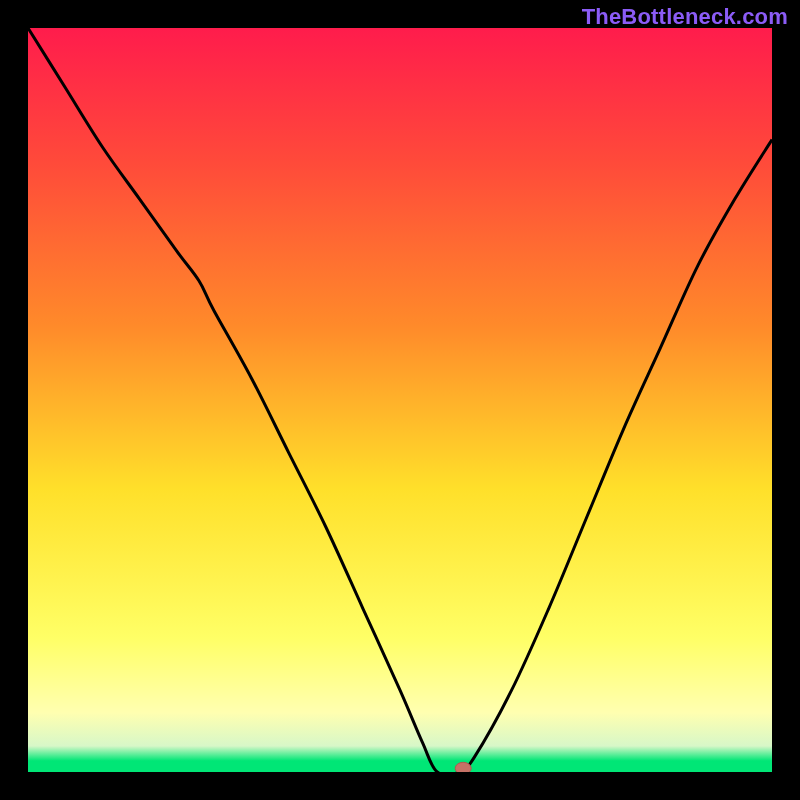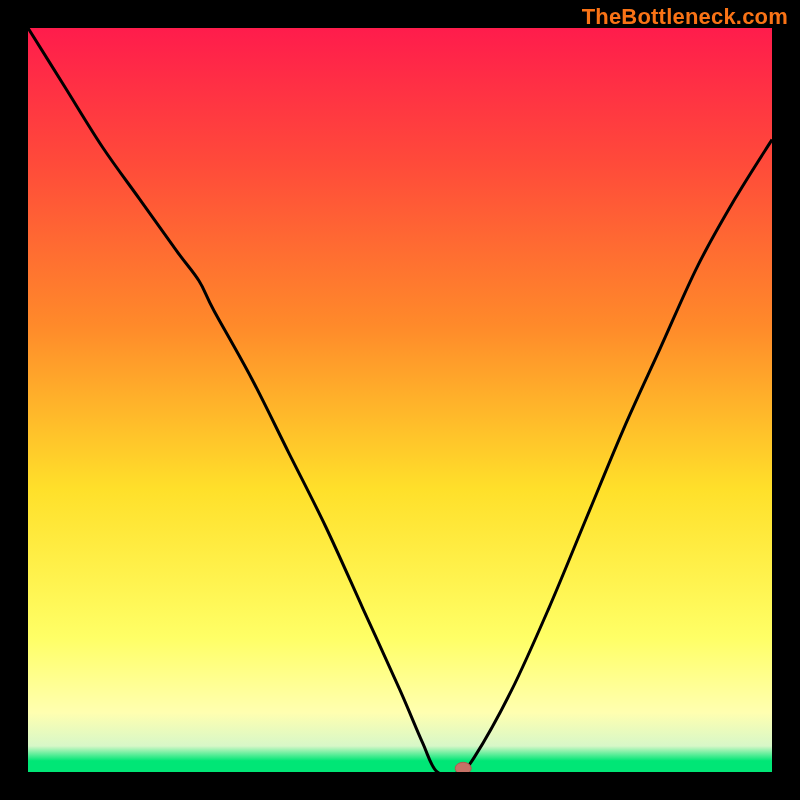--- a/index.html
+++ b/index.html
@@ -16,21 +16,21 @@
     height: 800px;
     background: #000;
   }
   .watermark {
     position: absolute;
     top: 4px;
     right: 12px;
     font-family: Arial, Helvetica, sans-serif;
     font-size: 22px;
     font-weight: 600;
-    color: #f97316;
+    color: #8b5cf6;
     letter-spacing: 0.2px;
     z-index: 50;
     pointer-events: none;
   }
   .plot-wrap {
     position: absolute;
     left: 28px;
     top: 28px;
     width: 744px;
     height: 744px;

